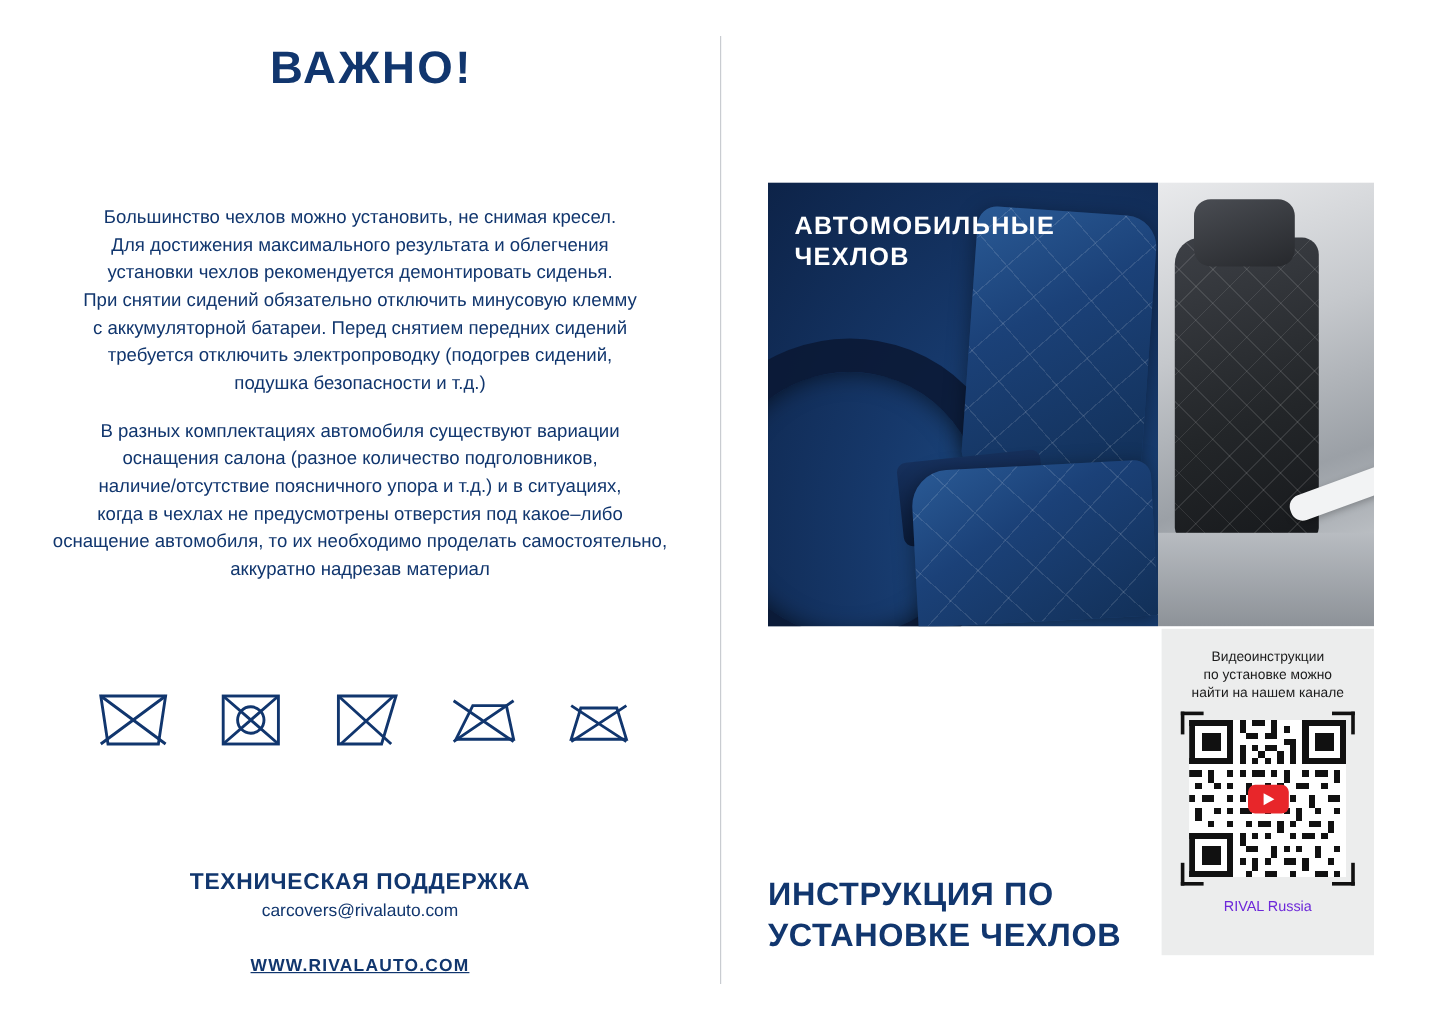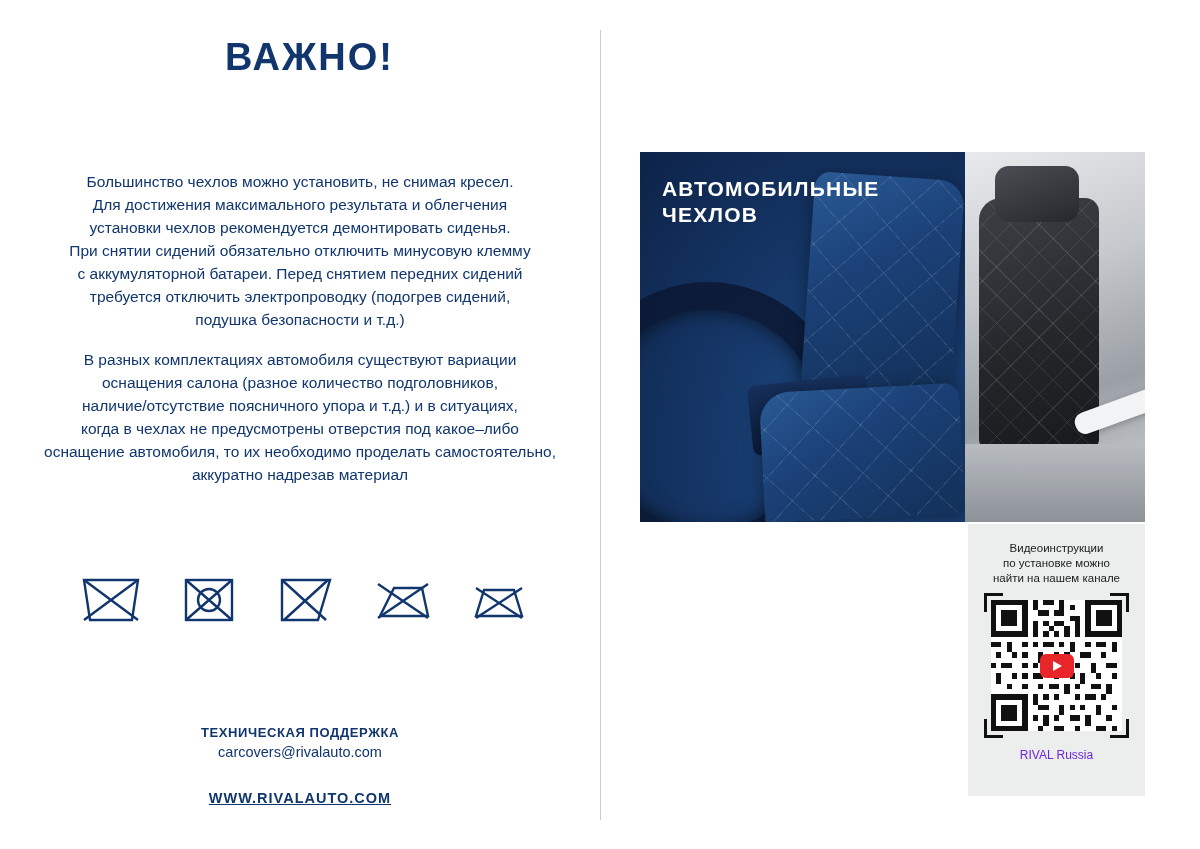--- a/index.html
+++ b/index.html
@@ -76,21 +76,21 @@
 
   
   .support {
     position: absolute;
     left: 0;
     top: 725px;
     width: 600px;
     text-align: center;
   }
   .support-title {
-    font-size: 13px;
+    font-size: 19px;
     font-weight: bold;
     letter-spacing: 0.6px;
     color: #11366e;
   }
   .support-mail {
     margin-top: 4px;
     font-size: 14.5px;
     color: #11366e;
     text-align: center;
   }
@@ -538,16 +538,20 @@
         </svg>
 
         <div class="yt-badge">
           <div class="tri"></div>
         </div>
       </div>
 
       <div class="qr-label">RIVAL Russia</div>
     </div>
 
+    <div class="inst-title">
+      <div>ИНСТРУКЦИЯ ПО</div>
+      <div>УСТАНОВКЕ ЧЕХЛОВ</div>
+    </div>
 
   </div>
 
 </div>
 
 </body></html>

